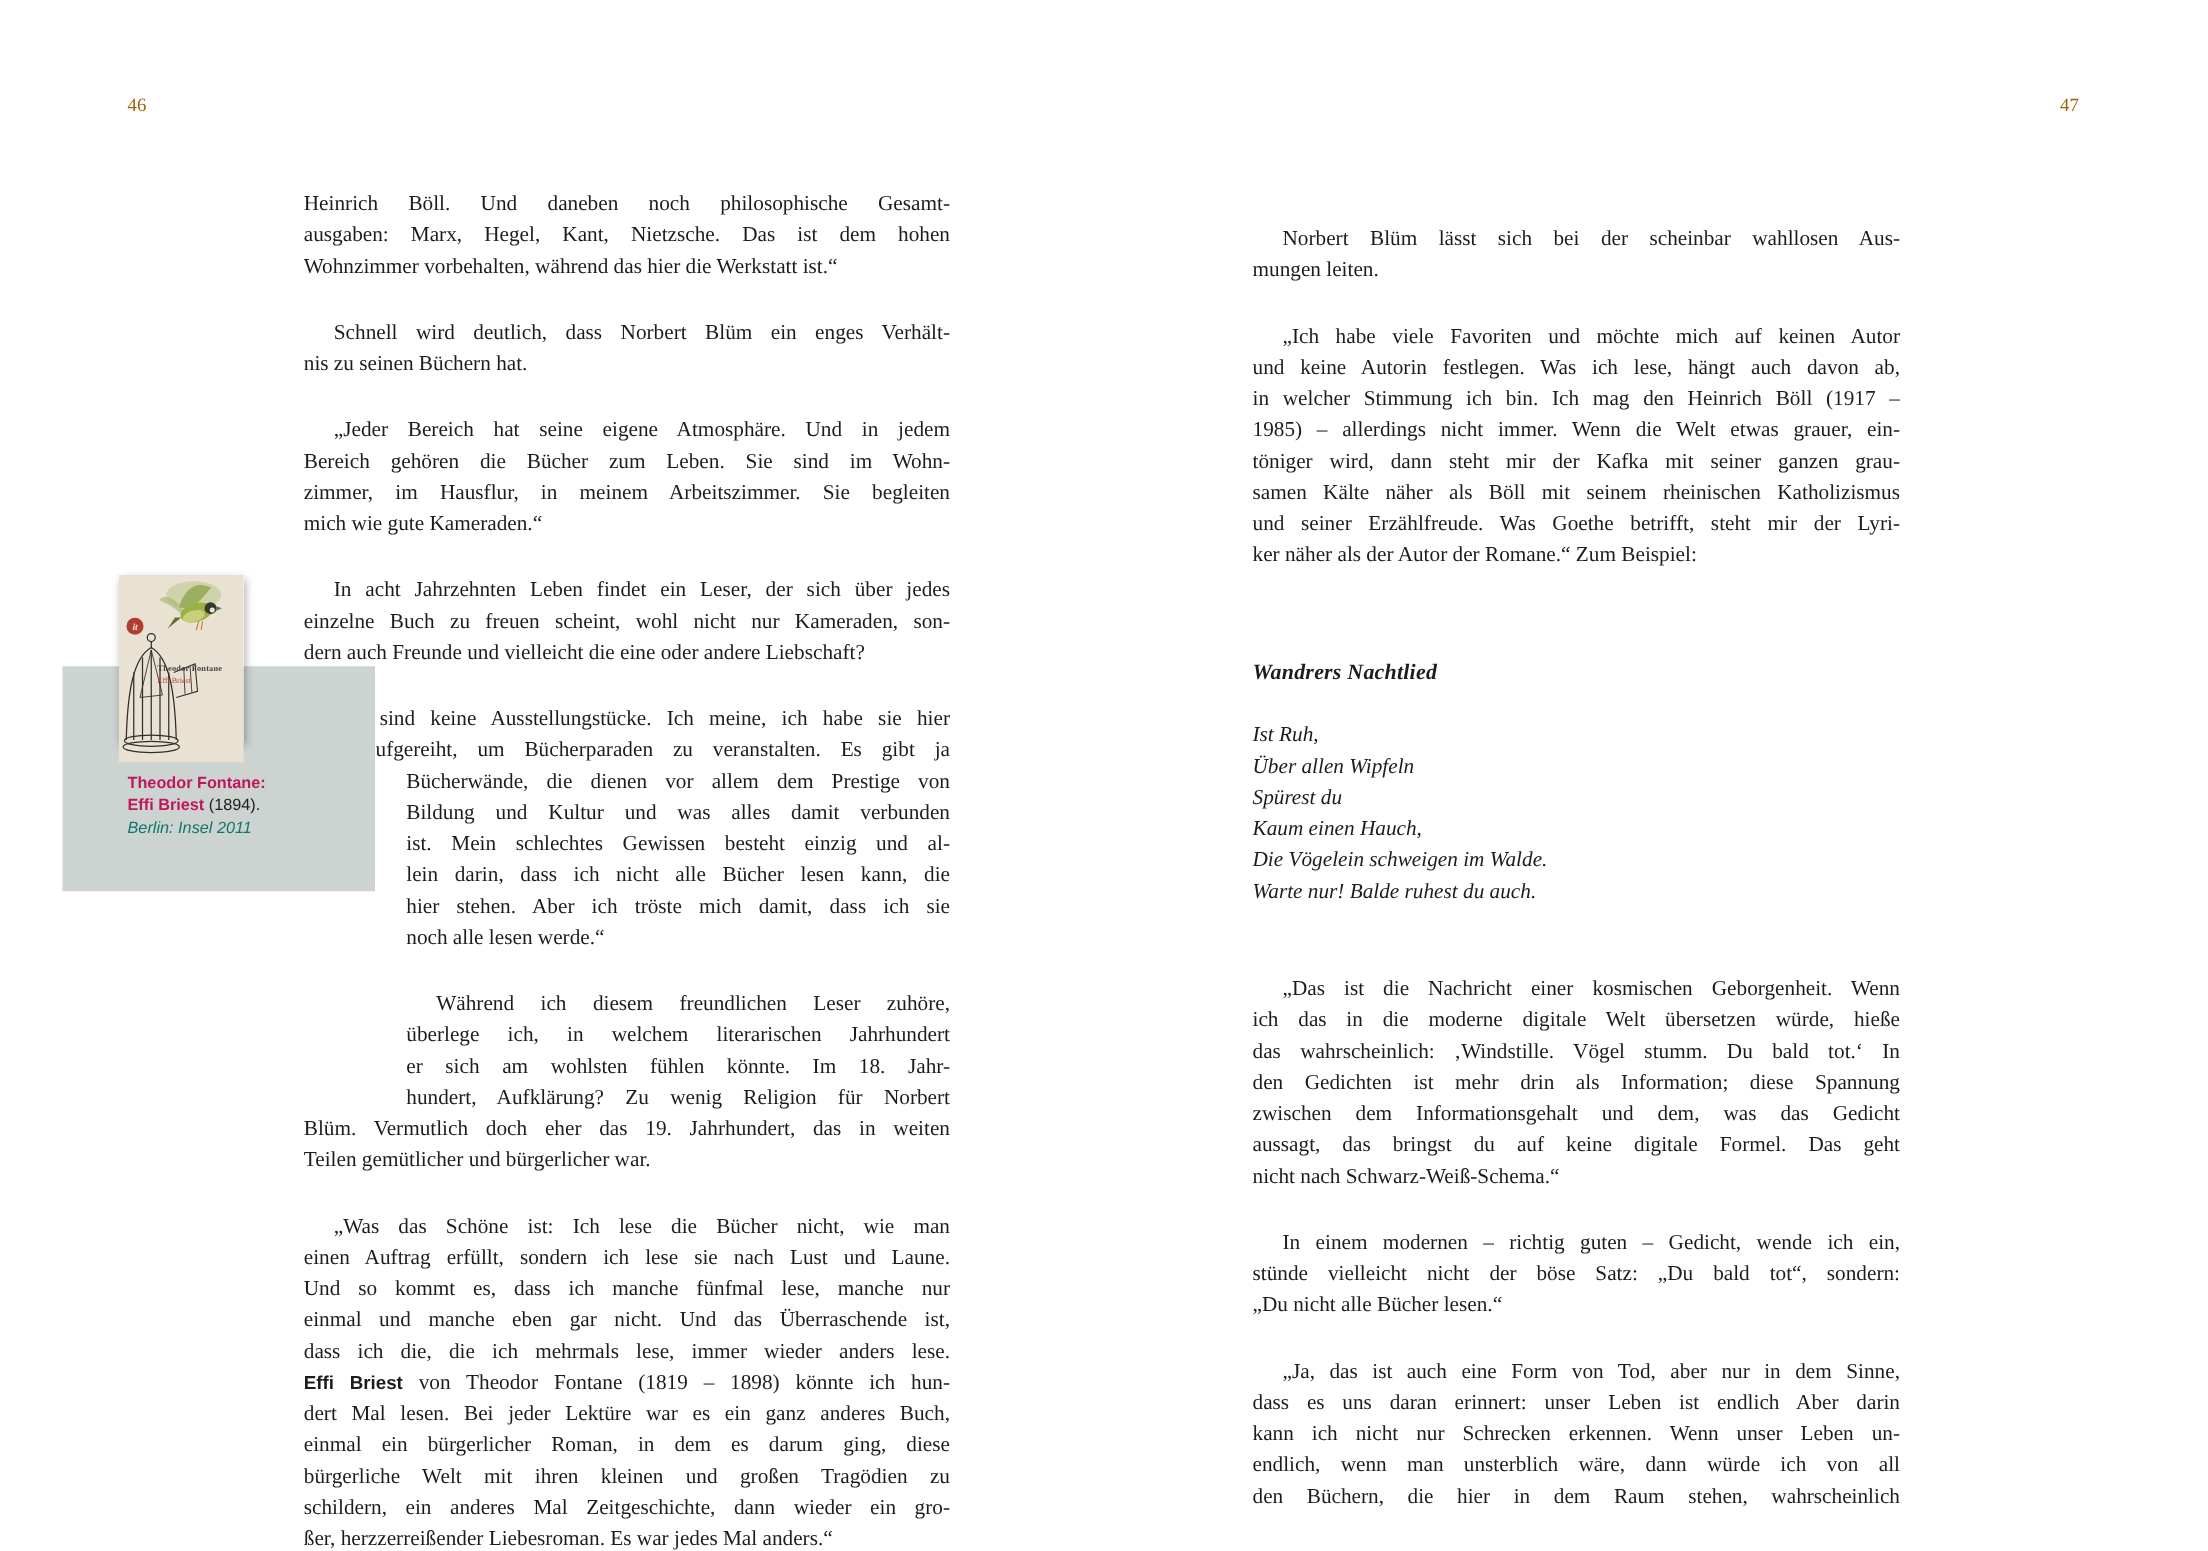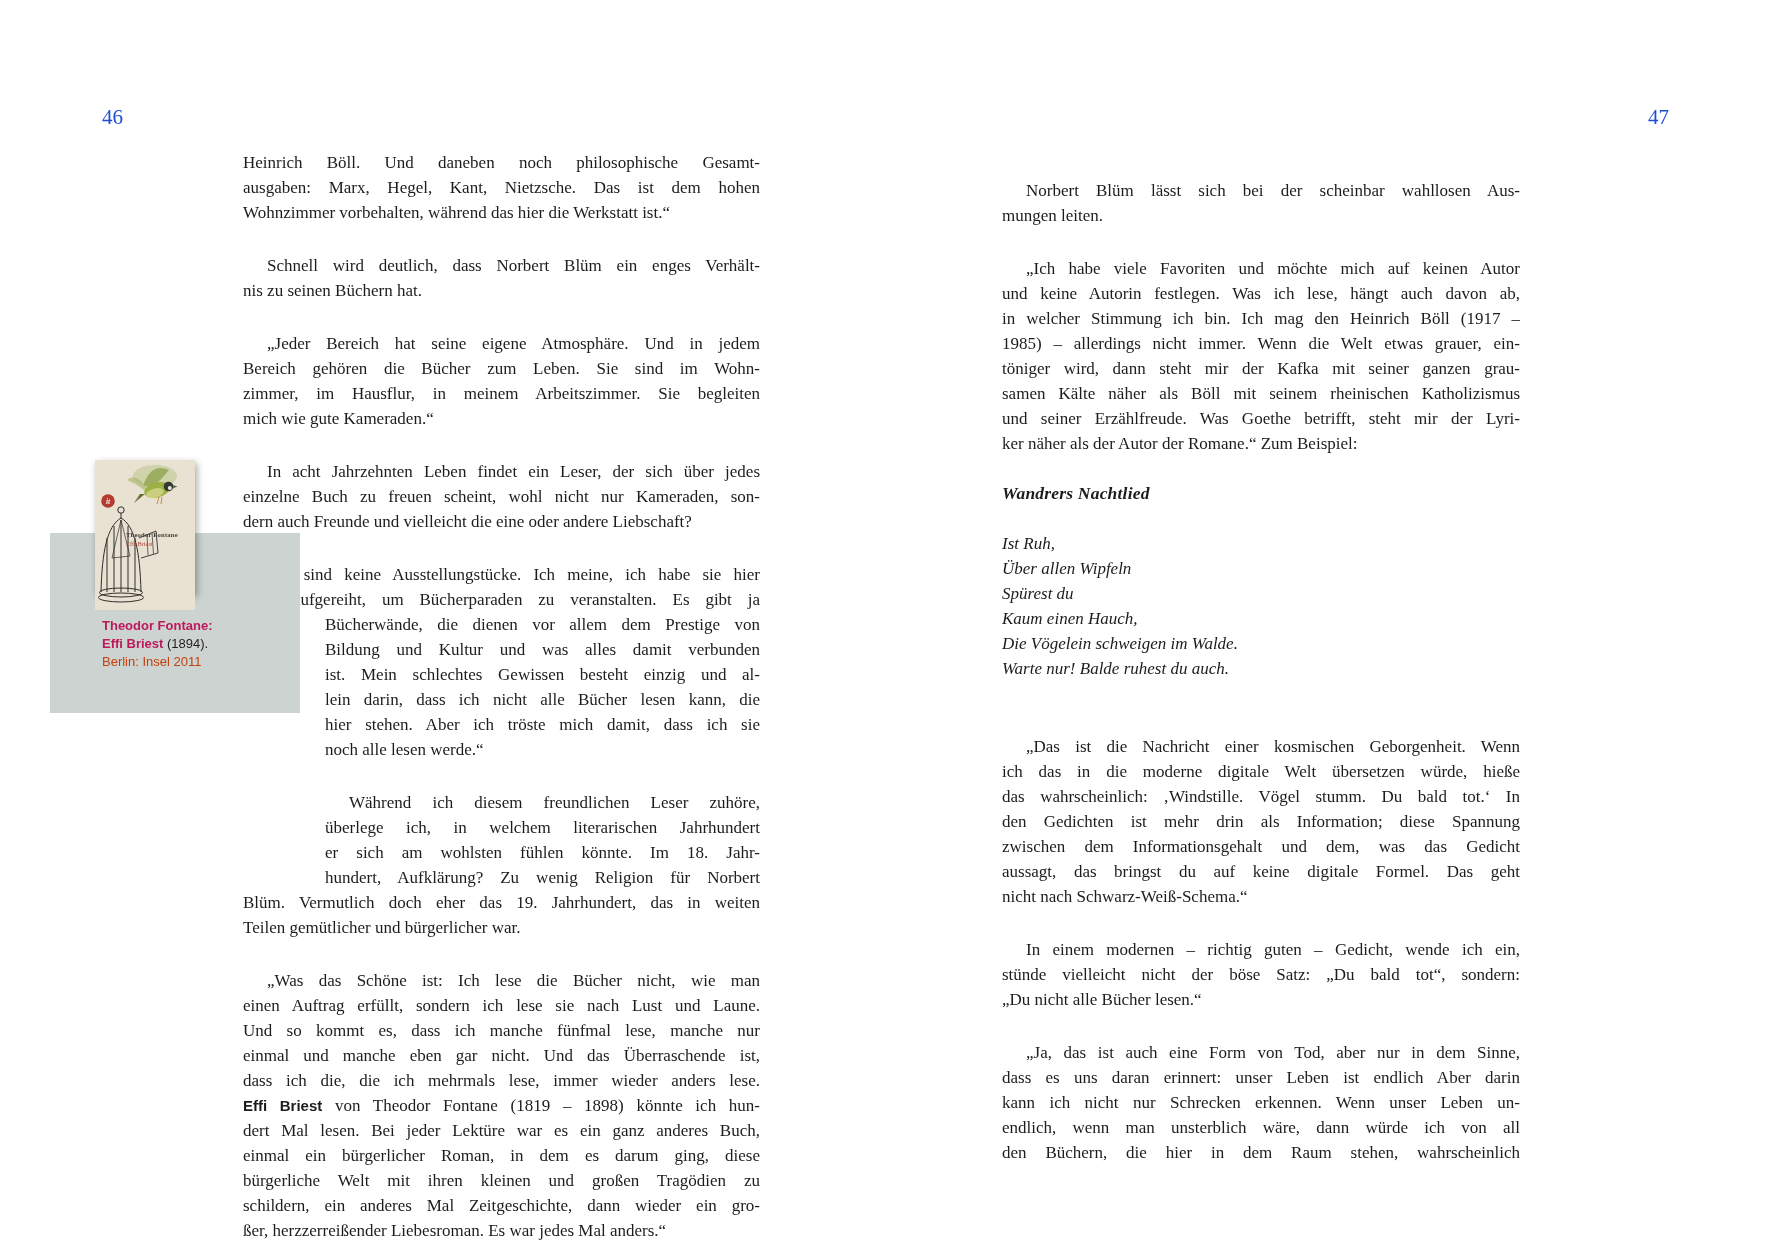--- a/index.html
+++ b/index.html
@@ -2,42 +2,42 @@
 <html><head>
 <meta charset="utf-8">
 <style>
   html,body{margin:0;padding:0;}
   body{
     width:1766px;height:1241px;overflow:hidden;
     background:#ffffff;color:#1c1c1c;
     font-family:"Liberation Serif",serif;
   }
   .spread{position:relative;width:1766px;height:1241px;background:#ffffff;}
-  .pgnum{position:absolute;top:108px;font-size:21px;line-height:18px;color:#1d4ed8;}
+  .pgnum{position:absolute;top:76px;font-size:15px;line-height:18px;color:#a16207;}
   #pgnum-left{left:102px;}
   #pgnum-right{left:1648px;}
   .col{position:absolute;top:150px;}
   #left-col{left:243px;width:517px;}
   #right-col{left:1002px;width:518px;}
   .line{height:25px;line-height:25px;font-size:17px;overflow:hidden;white-space:nowrap;}
   .line.j{text-align:justify;white-space:normal;}
   .line.j::after{content:"";display:inline-block;width:100%;height:0;}
   .line.s{text-indent:24px;margin-top:28px;}
   .line.w{margin-left:82px;}
   .line.i{font-style:italic;}
-  .line.h{font-style:italic;font-weight:bold;font-size:17.5px;letter-spacing:.2px;}
+  .line.h{font-style:italic;font-weight:bold;font-size:17.5px;letter-spacing:.2px;margin-top:44px;}
   .bsans{font-family:"Liberation Sans",sans-serif;font-weight:bold;font-size:15px;}
   
   .figure-box{position:absolute;left:50px;top:533px;width:250px;height:180px;background:#cdd3d0;}
   .cover{position:absolute;left:95px;top:460px;width:100px;height:134px;box-shadow:2px 3px 7px rgba(0,0,0,.35);}
   .cover svg{display:block;}
   .caption{position:absolute;left:102px;top:617px;width:190px;
     font-family:"Liberation Sans",sans-serif;font-size:13px;line-height:18px;color:#1f1f1f;}
   .caption .b{font-weight:bold;color:#be185d;}
-  .caption .muted{color:#c2410c;}
+  .caption .muted{color:#0f766e;font-style:italic;}
 </style>
 </head>
 <body>
 
 <div class="spread">
 
   <div class="pgnum" id="pgnum-left">46</div>
 
   <div class="col" id="left-col">
       <div class="line j"><span>Heinrich Böll. Und daneben noch philosophische Gesamt-</span></div>

